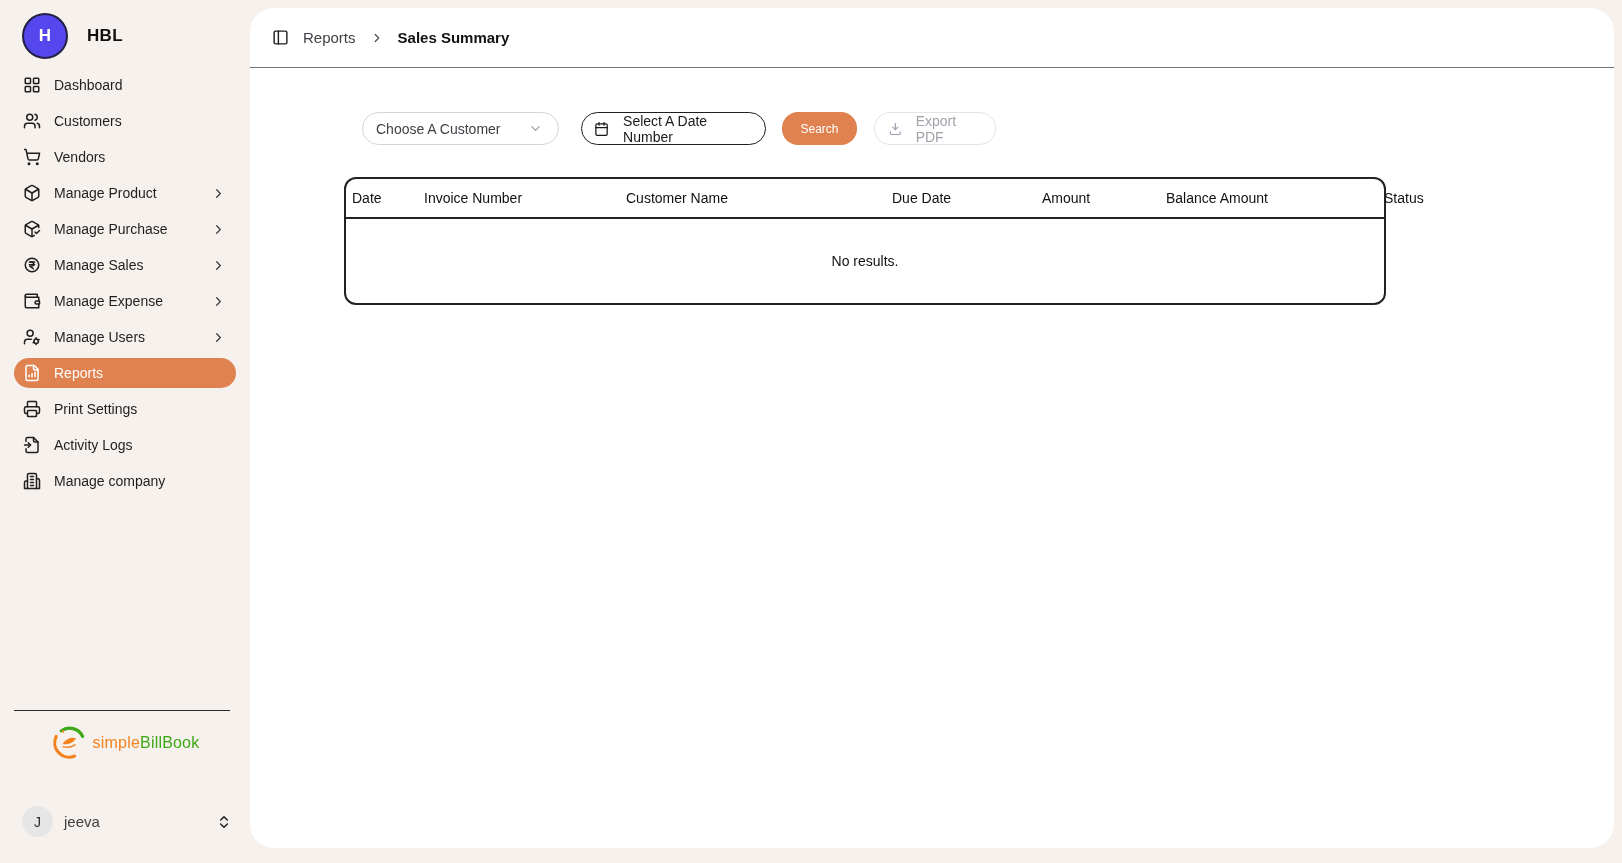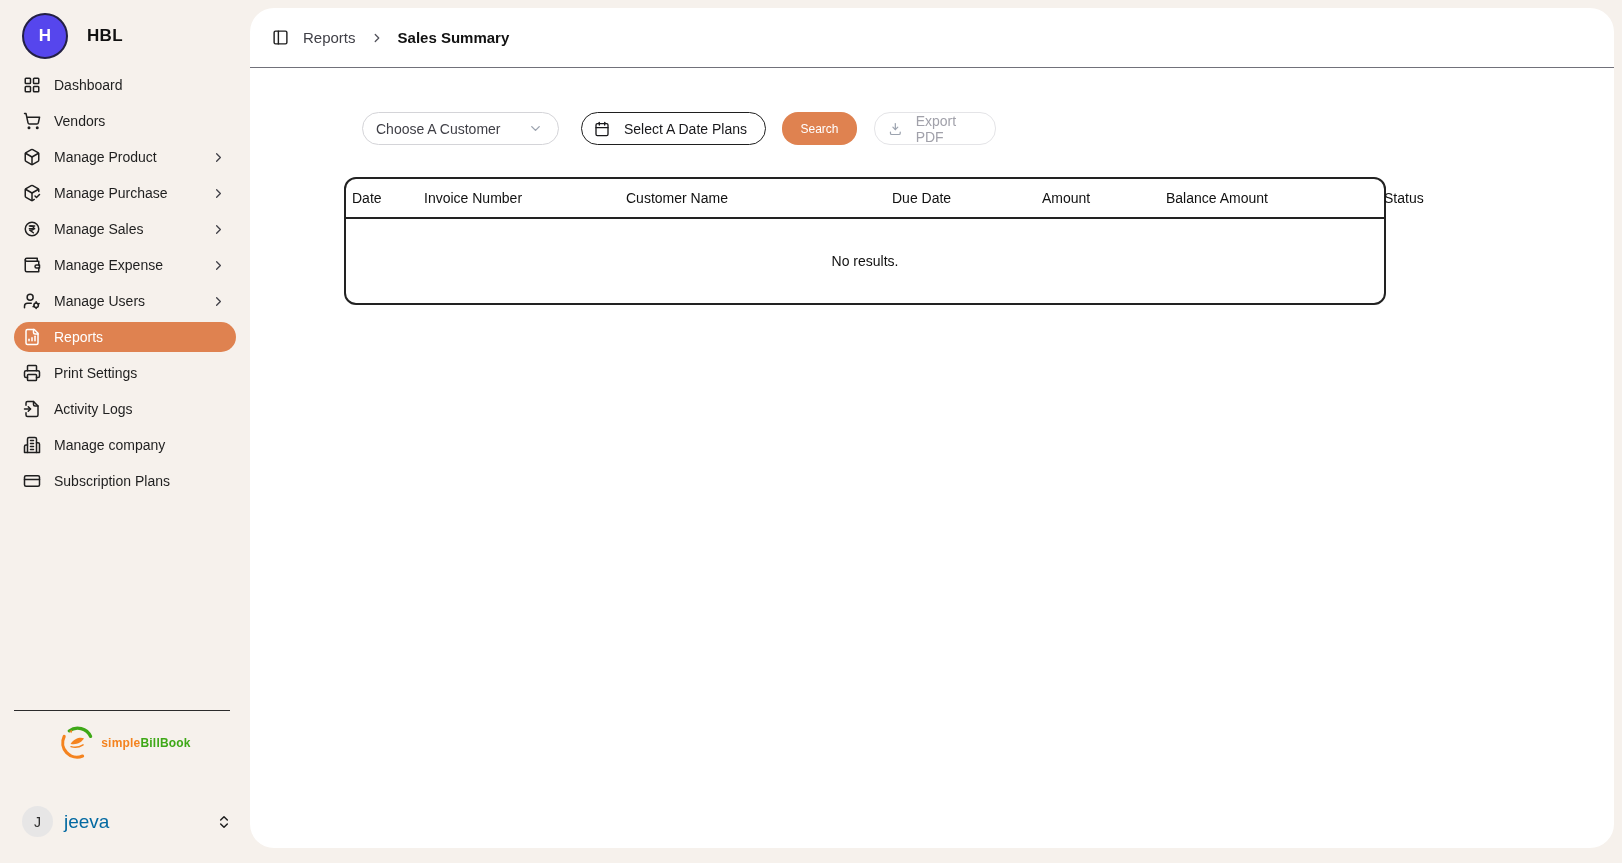--- a/index.html
+++ b/index.html
@@ -30,31 +30,31 @@
     display:flex; align-items:center; gap:13px;
     padding:0 10px 0 9px;
     font-size:14px; color:#1f1f1f; cursor:pointer;
   }
   .nav-item .nav-ic { width:18px; height:18px; flex:0 0 18px; }
   .nav-item .chev { margin-left:auto; width:15px; height:15px; color:#3f3f46; }
   .nav-item.active { background:#DF8250; color:#fff; }
 
   .side-divider { position:absolute; left:14px; right:20px; top:710px; border-top:1px solid #2b2b2b; }
   .logo-row { position:absolute; left:0; right:0; top:724px; display:flex; align-items:center; justify-content:center; gap:5px; }
-  .logo-text { font-size:12px; font-weight:bold; letter-spacing:.2px; }
+  .logo-text { font-size:16px; font-weight:normal; letter-spacing:.2px; }
   .logo-text .lg-simple { color:#F4831F; }
   .logo-text .lg-billbook { color:#3EA817; }
 
   .user-row { position:absolute; left:22px; right:18px; top:806px; display:flex; align-items:center; gap:11px; cursor:pointer; }
   .user-avatar {
     width:31px; height:31px; border-radius:50%;
     background:#E7E6E6; color:#2b2b2b; font-size:14px;
     display:flex; align-items:center; justify-content:center;
   }
-  .user-name { font-size:19px; color:#0369a1;text-align:center; }
+  .user-name { font-size:15px; color:#404040;text-align:center; }
   .user-caret { margin-left:auto; width:16px; height:16px; color:#1f1f1f; }
 
   
   .main-card {
     position:absolute; left:250px; top:8px; right:8px; bottom:15px;
     background:#fff; border-radius:24px;
   }
   .card-header {
     height:60px; border-bottom:1px solid #71717A;
     display:flex; align-items:center; gap:14px; padding-left:22px;
@@ -122,20 +122,29 @@
     <div class="nav-item">
       <svg class="nav-ic" viewBox="0 0 24 24" fill="none" stroke="currentColor" stroke-width="2" stroke-linecap="round" stroke-linejoin="round">
           <rect x="3" y="3" width="7" height="7" rx="1"></rect>
           <rect x="14" y="3" width="7" height="7" rx="1"></rect>
           <rect x="3" y="14" width="7" height="7" rx="1"></rect>
           <rect x="14" y="14" width="7" height="7" rx="1"></rect>
         </svg>
       <span>Dashboard</span>
     </div>
 
+    <div class="nav-item">
+      <svg class="nav-ic" viewBox="0 0 24 24" fill="none" stroke="currentColor" stroke-width="2" stroke-linecap="round" stroke-linejoin="round">
+          <path d="M16 21v-2a4 4 0 0 0-4-4H6a4 4 0 0 0-4 4v2"></path>
+          <circle cx="9" cy="7" r="4"></circle>
+          <path d="M22 21v-2a4 4 0 0 0-3-3.87"></path>
+          <path d="M16 3.13a4 4 0 0 1 0 7.75"></path>
+        </svg>
+      <span>Customers</span>
+    </div>
 
     <div class="nav-item">
       <svg class="nav-ic" viewBox="0 0 24 24" fill="none" stroke="currentColor" stroke-width="2" stroke-linecap="round" stroke-linejoin="round">
           <circle cx="8" cy="21" r="1"></circle>
           <circle cx="19" cy="21" r="1"></circle>
           <path d="M2.05 2.05h2l2.66 12.42a2 2 0 0 0 2 1.58h9.78a2 2 0 0 0 1.95-1.57l1.65-7.43H5.12"></path>
         </svg>
       <span>Vendors</span>
     </div>
 
@@ -242,27 +251,20 @@
           <path d="M6 12H4a2 2 0 0 0-2 2v8h4"></path>
           <path d="M18 9h2a2 2 0 0 1 2 2v11h-4"></path>
           <path d="M10 6h4"></path>
           <path d="M10 10h4"></path>
           <path d="M10 14h4"></path>
           <path d="M10 18h4"></path>
         </svg>
       <span>Manage company</span>
     </div>
 
-    <div class="nav-item">
-      <svg class="nav-ic" viewBox="0 0 24 24" fill="none" stroke="currentColor" stroke-width="2" stroke-linecap="round" stroke-linejoin="round">
-          <rect x="2" y="5" width="20" height="14" rx="2"></rect>
-          <path d="M2 10h20"></path>
-        </svg>
-      <span>Subscription Plans</span>
-    </div>
 
   </div>
 
   <div class="side-divider"></div>
 
   <div class="logo-row">
     <svg width="37" height="37" viewBox="0 0 40 40">
       <path d="M11 7.5 A15.5 15.5 0 0 1 34.2 13.5" fill="none" stroke="#3EA817" stroke-width="3.4" stroke-linecap="round"></path>
       <path d="M5.6 13.5 A15.5 15.5 0 0 0 25.5 34.6" fill="none" stroke="#F4831F" stroke-width="3.4" stroke-linecap="round"></path>
       <path d="m11 7.5 3.4-.9-1 3.4z" fill="#F4831F"></path>
@@ -304,21 +306,21 @@
           <path d="m6 9 6 6 6-6"></path>
         </svg>
     </div>
     <div class="date-btn">
       <svg class="cal" viewBox="0 0 24 24" fill="none" stroke="currentColor" stroke-width="2" stroke-linecap="round" stroke-linejoin="round">
           <path d="M8 2v4"></path>
           <path d="M16 2v4"></path>
           <rect x="3" y="4" width="18" height="18" rx="2"></rect>
           <path d="M3 10h18"></path>
         </svg>
-      <span>Select A Date Plans</span>
+      <span>Select A Date Number</span>
     </div>
     <button class="search-btn">Search</button>
     <div class="export-btn" aria-disabled="true">
       <svg class="dl" viewBox="0 0 24 24" fill="none" stroke="currentColor" stroke-width="2" stroke-linecap="round" stroke-linejoin="round">
           <path d="M12 3v10"></path>
           <path d="m8 9 4 4 4-4"></path>
           <path d="M4 17v2a2 2 0 0 0 2 2h12a2 2 0 0 0 2-2v-2"></path>
         </svg>
       <span>Export PDF</span>
     </div>

